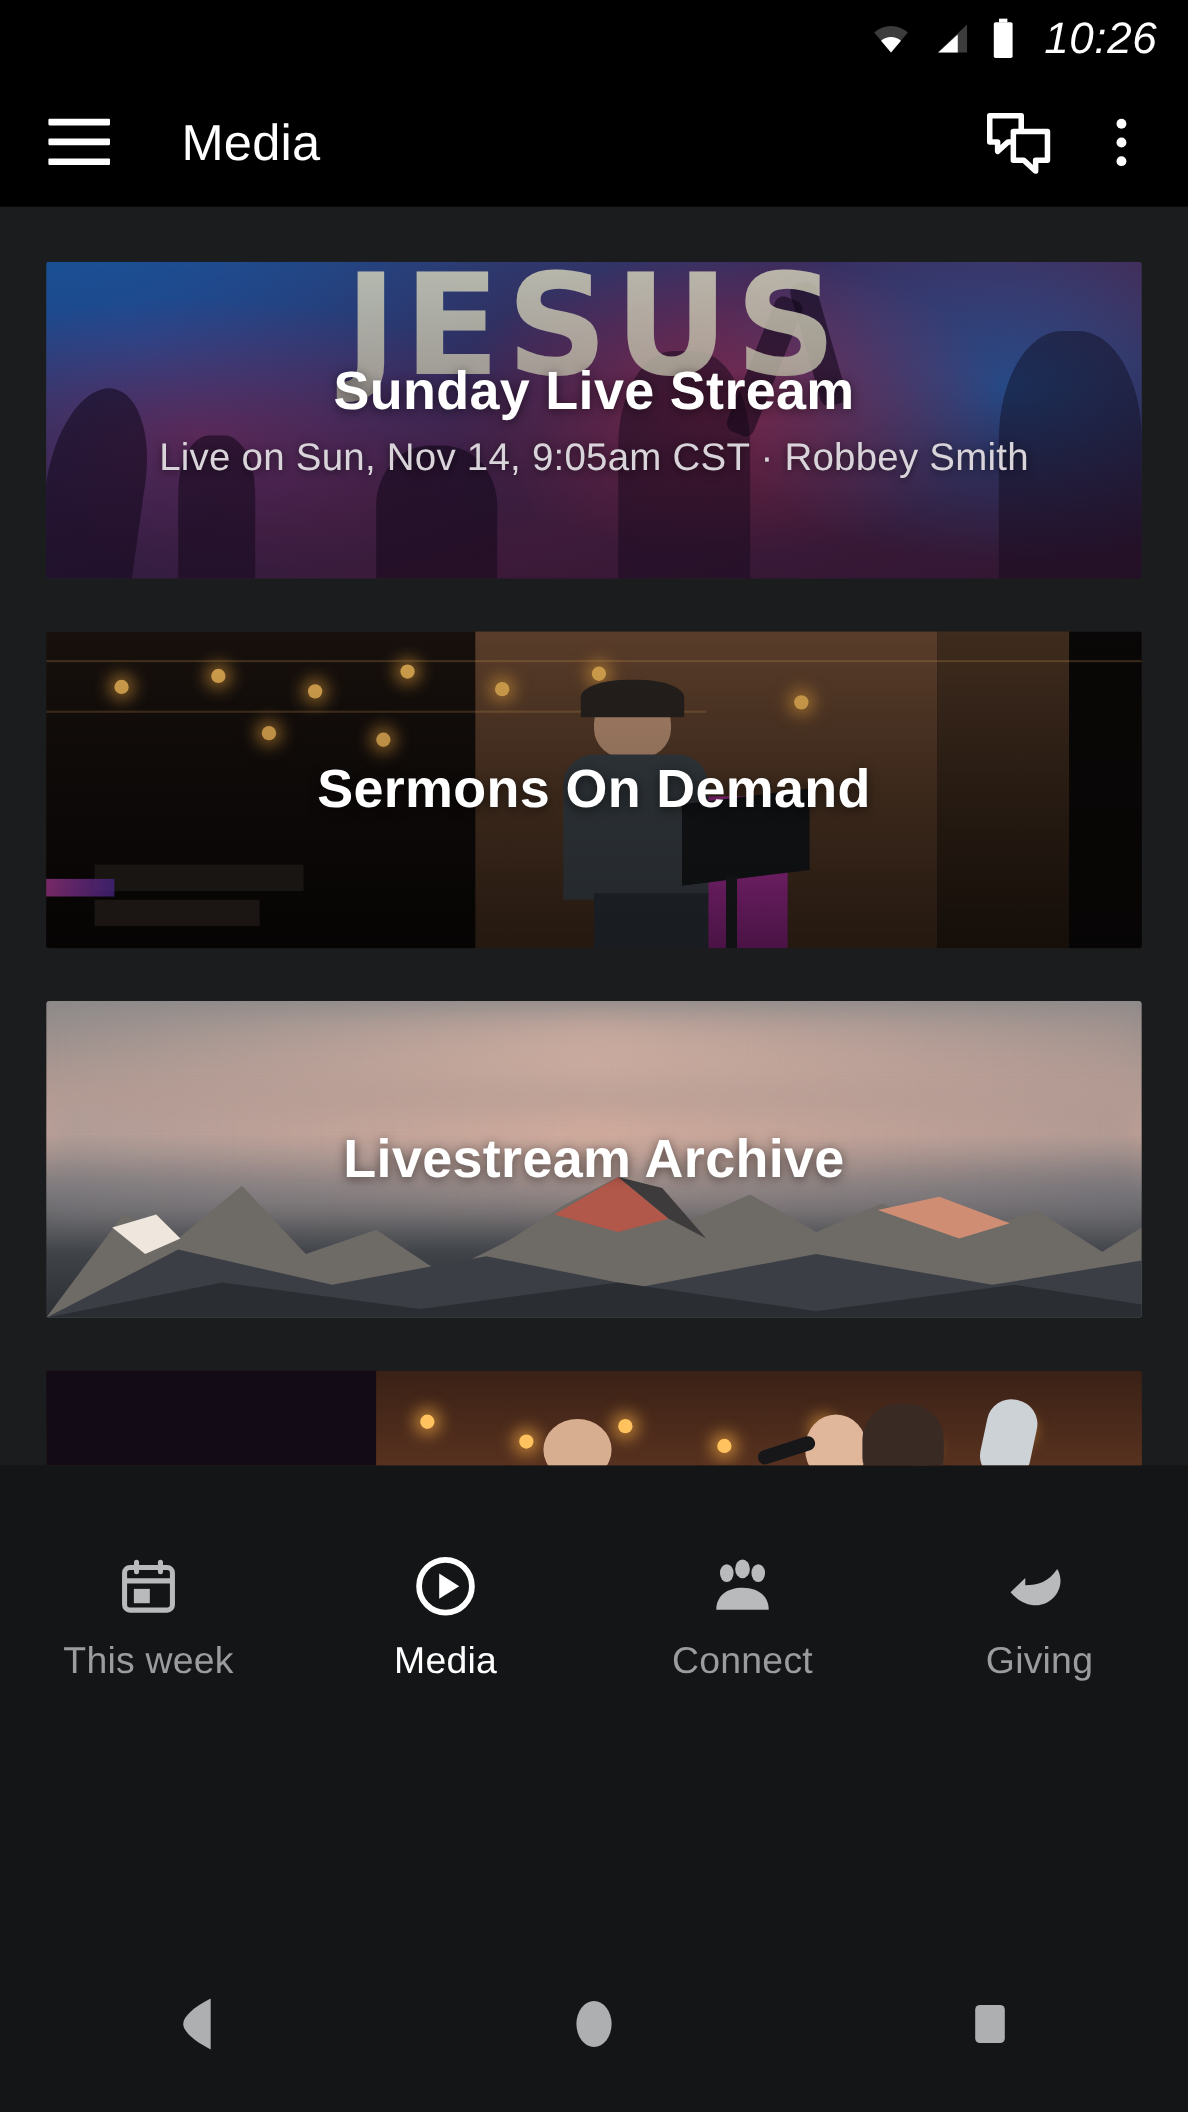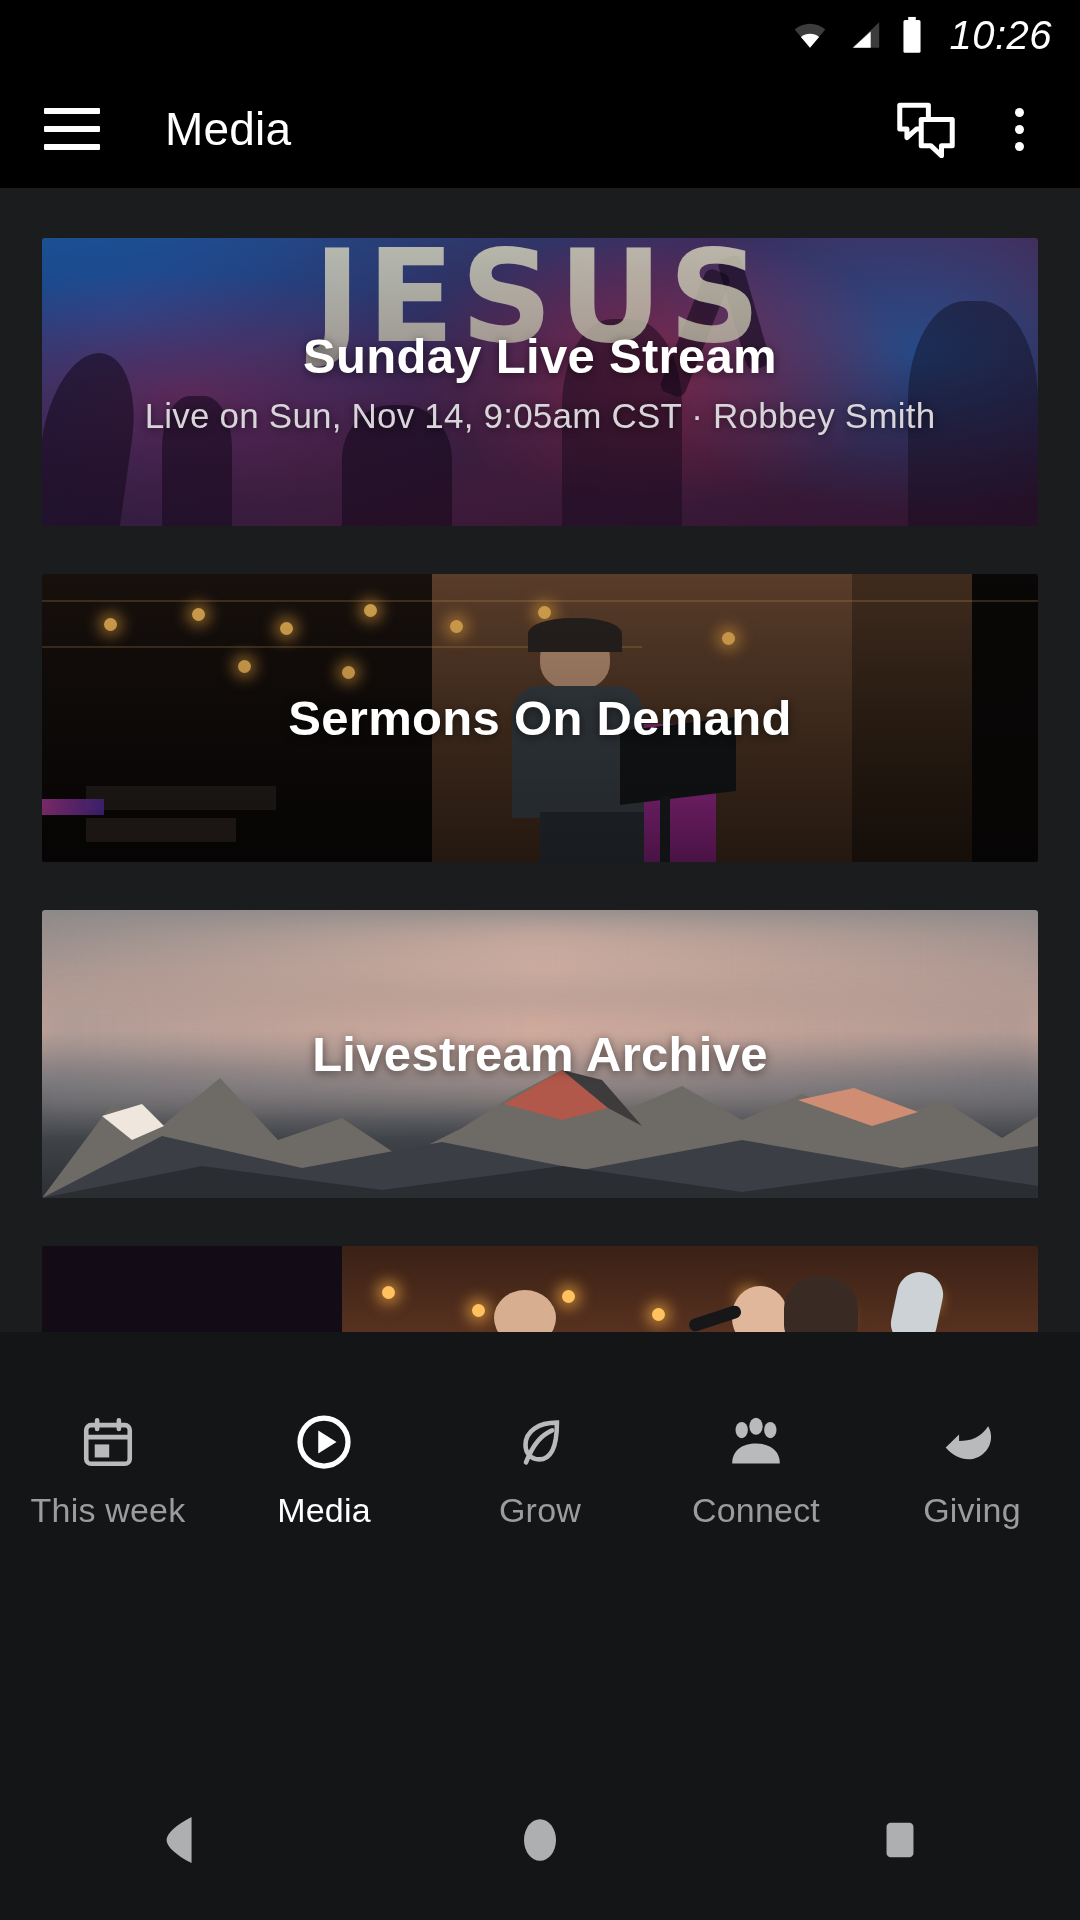--- a/index.html
+++ b/index.html
@@ -278,29 +278,20 @@
     <div class="nav-item active">
       <span class="nav-icon">
         <svg width="60" height="60" viewBox="0 0 24 24">
           <circle cx="12" cy="12" r="9.6" fill="none" stroke="#ffffff" stroke-width="2.1"></circle>
           <polygon points="9.7,7.4 17,12 9.7,16.6" fill="#ffffff"></polygon>
         </svg>
       </span>
       <span class="nav-label">Media</span>
     </div>
 
-    <div class="nav-item">
-      <span class="nav-icon">
-        <svg width="58" height="58" viewBox="0 0 24 24" fill="none" stroke="#b9babb" stroke-width="1.9" stroke-linecap="round">
-          <path d="M19 4c-7.5 0-13 3.4-13 9.2 0 3.4 2.4 6 5.6 6 5.6 0 7.4-6.6 7.4-15.2z"></path>
-          <path d="M17 7.2C12.6 9.2 9.4 12.4 6.2 20.4"></path>
-        </svg>
-      </span>
-      <span class="nav-label">Grow</span>
-    </div>
 
     <div class="nav-item">
       <span class="nav-icon">
         <svg width="62" height="58" viewBox="0 0 26 22" fill="#b9babb">
           <ellipse cx="7" cy="6" rx="2.6" ry="3.4"></ellipse>
           <ellipse cx="13" cy="4.4" rx="2.8" ry="3.6"></ellipse>
           <ellipse cx="19" cy="6" rx="2.6" ry="3.4"></ellipse>
           <path d="M3 20 C3 14.4 7.4 11.6 13 11.6 C18.6 11.6 23 14.4 23 20 Z"></path>
         </svg>
       </span>

